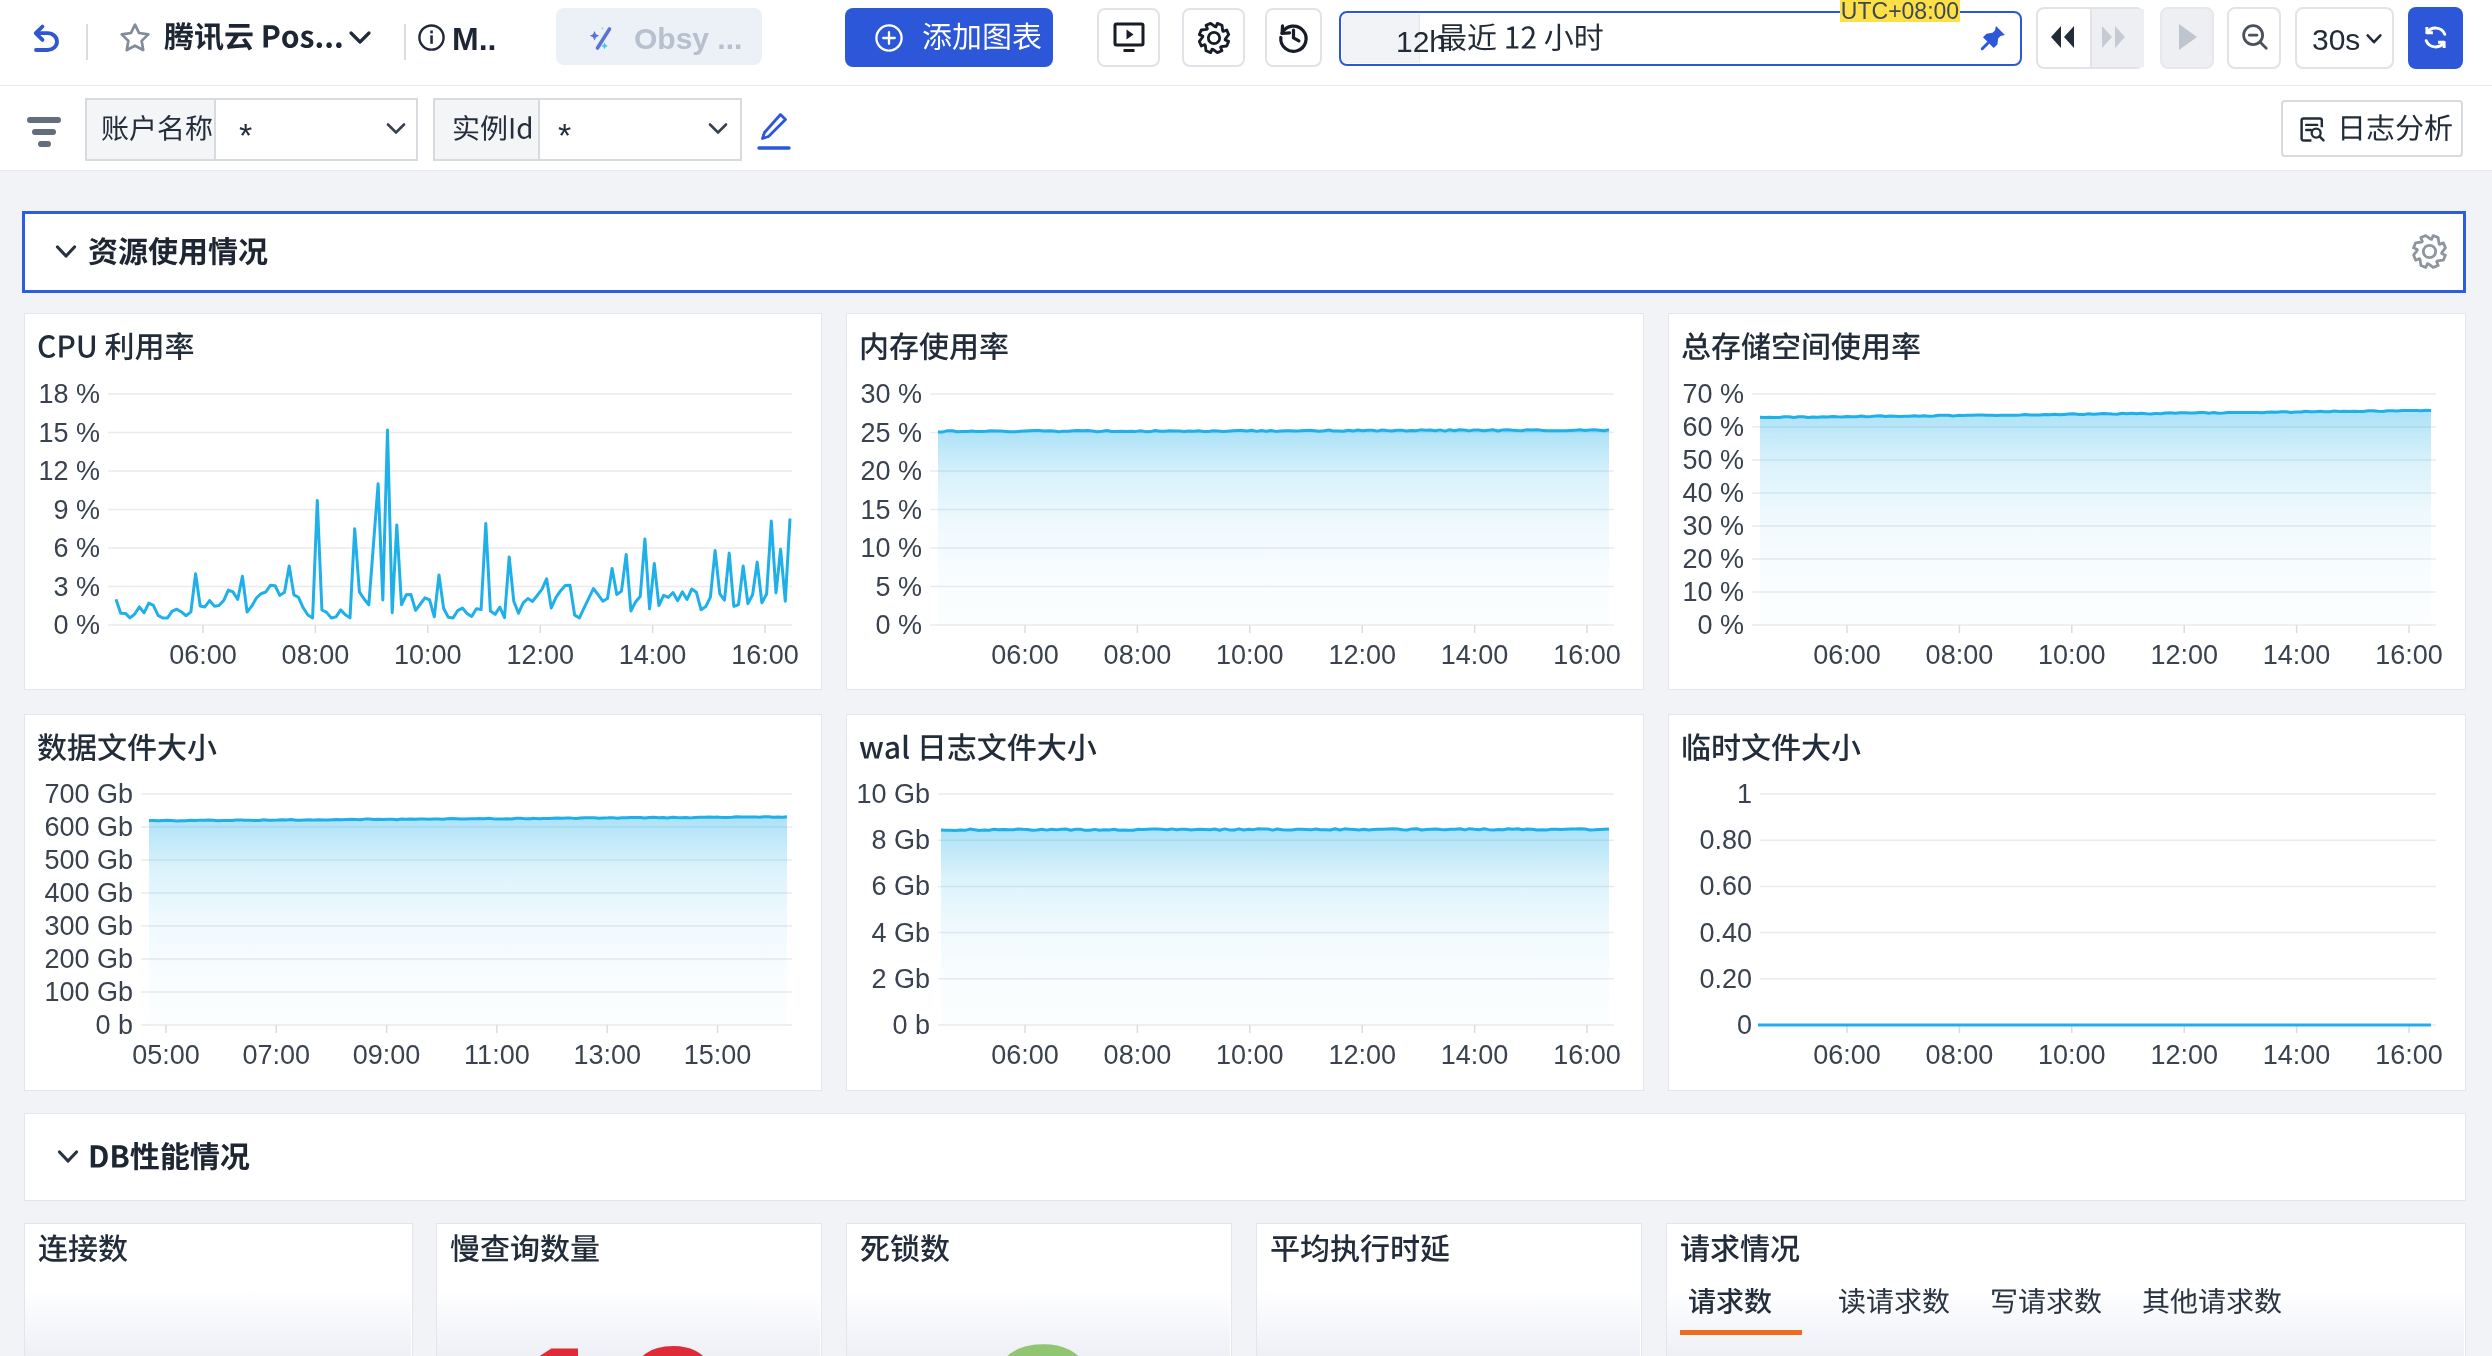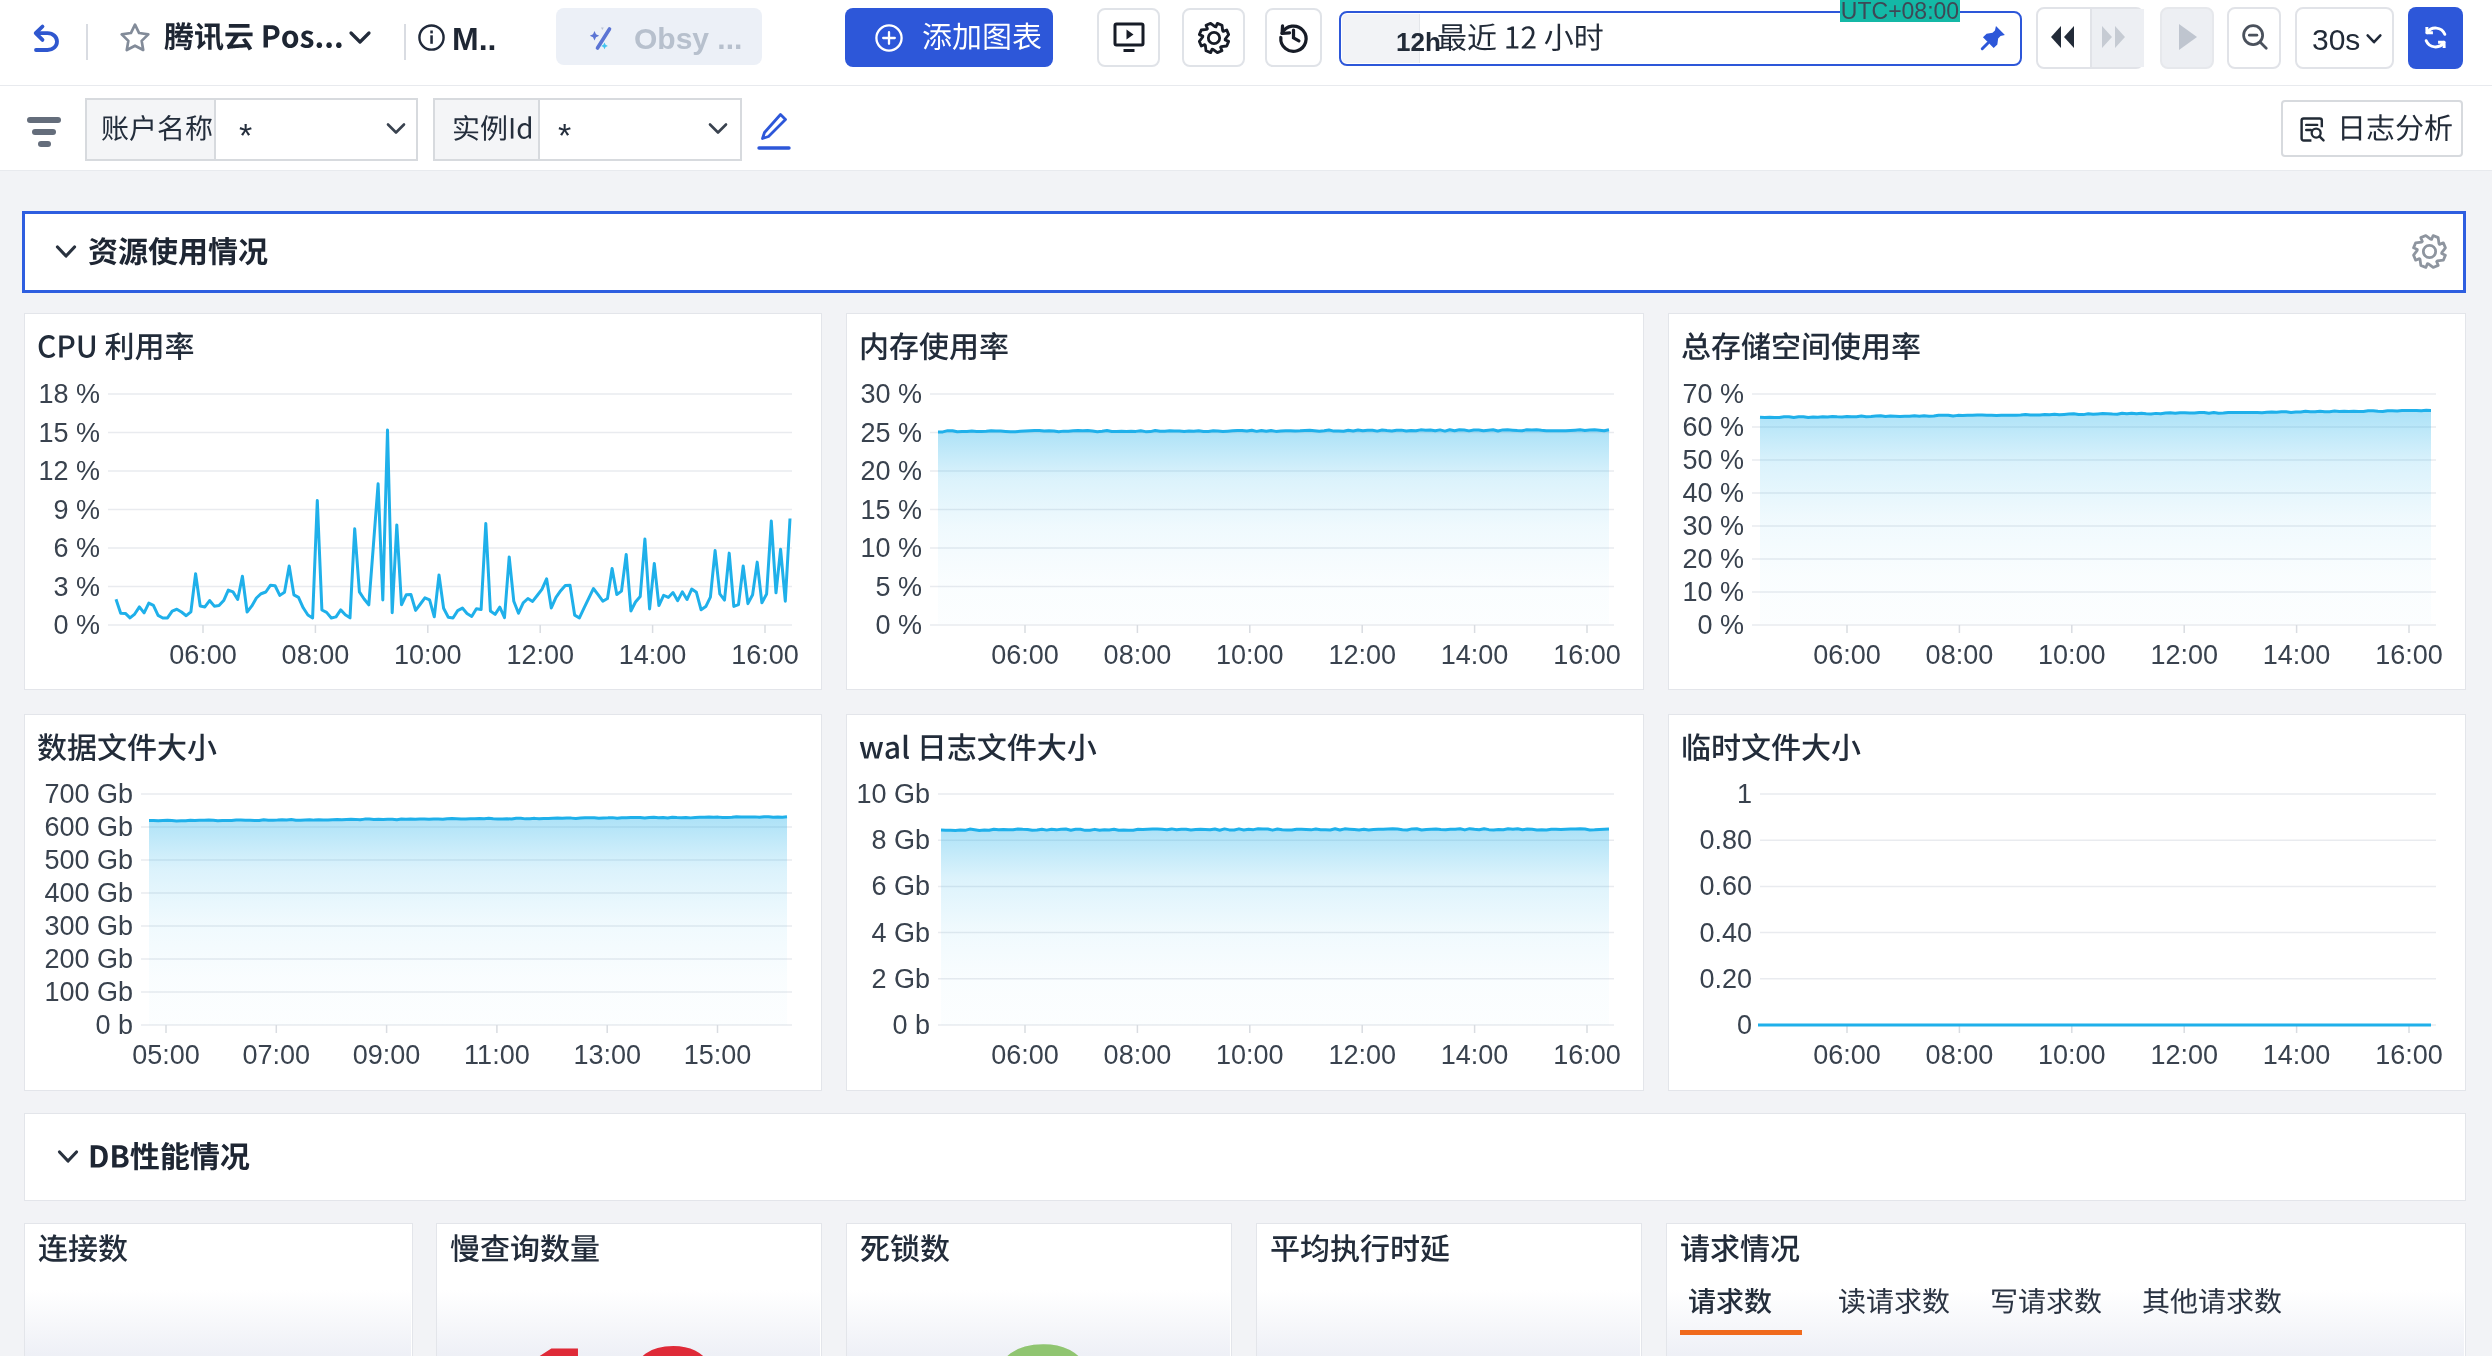--- a/index.html
+++ b/index.html
@@ -162,36 +162,36 @@
       <circle cx="12" cy="12" r="4" stroke="#171c27" stroke-width="2"></circle>
     </svg>
     <div style="position:absolute;left:1265px;top:8px;width:57px;height:59px;background:#fff;border:2px solid #e0e3e8;border-radius:8px;box-sizing:border-box;"></div>
     <svg style="position:absolute;left:1275px;top:19px" width="37" height="37" viewBox="0 0 24 24" fill="none">
 <path d="M4.6 9.2 A8.2 8.2 0 1 1 3.8 12" stroke="#171c27" stroke-width="2.1" stroke-linecap="round"></path>
 <path d="M4.9 4.5 L4.6 9.4 L9.4 9.0" stroke="#171c27" stroke-width="2.1" stroke-linecap="round" stroke-linejoin="round"></path>
 <path d="M12 7.2 V12.2 L15.5 14.2" stroke="#171c27" stroke-width="2.1" stroke-linecap="round"></path>
     </svg>
     <div style="position:absolute;left:1339px;top:11px;width:683px;height:55px;background:#fff;border:2.5px solid #2d57d9;border-radius:8px;box-sizing:border-box;"></div>
     <div style="position:absolute;left:1342px;top:14px;width:77px;height:49px;background:#f2f3f6;border-right:1.5px solid #e4e6ea;border-radius:5px 0 0 5px;"></div>
-    <div style="position:absolute;left:1396px;top:25px;font-size:26px;line-height:34.5px;color:#222b38;font-weight:700;white-space:nowrap;">12h</div>
+    <div style="position:absolute;left:1396px;top:25px;font-size:30px;line-height:34.5px;color:#222b38;font-weight:400;white-space:nowrap;">12h</div>
     <div style="position:absolute;left:1437px;top:18.4px;"><svg width="169" height="40" style="overflow:visible">
         <g transform="translate(0,30.6) scale(0.03000,-0.03000)" fill="#222b38">
           <use href="#g13" x="0"></use>
           <use href="#g14" x="1000"></use>
           <use href="#g16" x="2224"></use>
           <use href="#g17" x="2779"></use>
           <use href="#g18" x="3558"></use>
           <use href="#g19" x="4558"></use>
         </g>
       </svg></div>
     <svg style="position:absolute;left:1977px;top:22px" width="32" height="32" viewBox="0 0 28 28">
 <path d="M16.6 3.6 L24.4 11.4 L20.6 12.3 L18.5 14.4 L17.8 19.6 L14.6 22.8 L5.2 13.4 L8.4 10.2 L13.6 9.5 L15.7 7.4 Z" fill="#2d57d9"></path>
 <path d="M9.4 18.6 L4.6 23.4" stroke="#2d57d9" stroke-width="2.6" stroke-linecap="round"></path>
     </svg>
-    <div style="position:absolute;left:1840px;top:0px;width:120px;height:22px;background:#14b8a6;text-align:center;font-size:23px;line-height:22px;color:#3e4856;">UTC+08:00</div>
+    <div style="position:absolute;left:1840px;top:0px;width:120px;height:22px;background:#fde047;text-align:center;font-size:23px;line-height:22px;color:#3e4856;">UTC+08:00</div>
     <div style="position:absolute;left:2036px;top:7px;width:108px;height:62px;background:#fff;border:2px solid #e1e3e8;border-radius:8px;box-sizing:border-box;overflow:hidden;"></div>
     <div style="position:absolute;left:2090px;top:9px;width:52px;height:58px;background:#edeff3;border-left:2px solid #e1e3e8;"></div>
     <svg style="position:absolute;left:2048px;top:23px" width="30" height="28" viewBox="0 0 30 28">
 <path d="M13 3 L3 14 L13 25 Z" fill="#222b38"></path>
       <path d="M26 3 L16 14 L26 25 Z" fill="#222b38"></path>
     </svg>
     <svg style="position:absolute;left:2098px;top:23px" width="30" height="28" viewBox="0 0 30 28">
 <path d="M4 3 L14 14 L4 25 Z" fill="#c6cbd3"></path>
       <path d="M17 3 L27 14 L17 25 Z" fill="#c6cbd3"></path>
     </svg>

